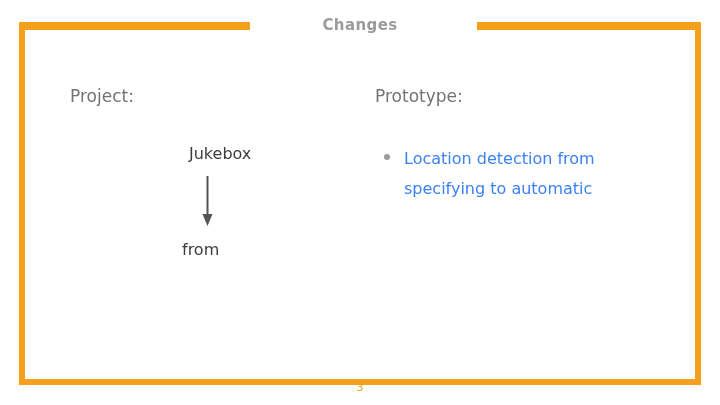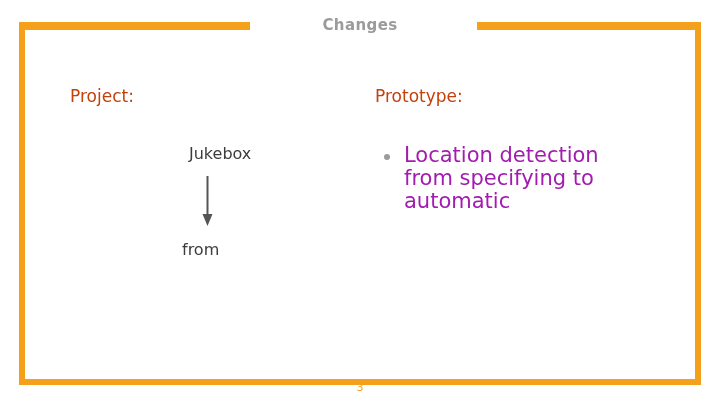--- a/index.html
+++ b/index.html
@@ -47,21 +47,21 @@
     color: #9b9b9b;
     letter-spacing: 0.4px;
     font-family: "DejaVu Sans", sans-serif;
     white-space: nowrap;
   }
 
   
   .column-heading {
     position: absolute;
     font-size: 17px;
-    color: #c2410c;
+    color: #737373;
     font-family: "DejaVu Sans", sans-serif;
     white-space: nowrap;
   }
   #heading-project   { left: 70px;  top: 86px; }
   #heading-prototype { left: 375px; top: 86px; text-align: right; }
 
   
   #project-from-label {
     position: absolute;
     left: 166px;
@@ -101,23 +101,23 @@
   }
   .bullet-dot {
     flex: 0 0 auto;
     width: 6px;
     height: 6px;
     border-radius: 50%;
     background: #9b9b9b;
     margin-top: 10px;
   }
   .bullet-text {
-    font-size: 21px;
-    line-height: 23px;
-    color: #a21caf;
+    font-size: 16px;
+    line-height: 30px;
+    color: #3b82f6;
     font-family: "DejaVu Sans", sans-serif;
   }
 
   
   #page-number {
     position: absolute;
     left: 340px;
     top: 381px;
     width: 40px;
     text-align: center;

